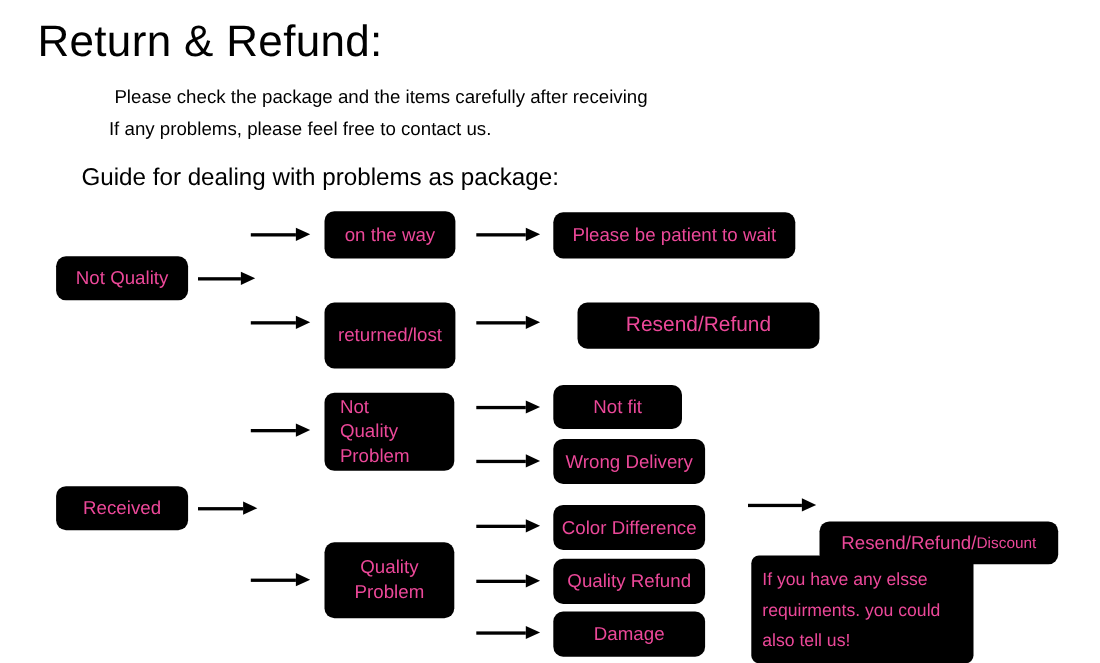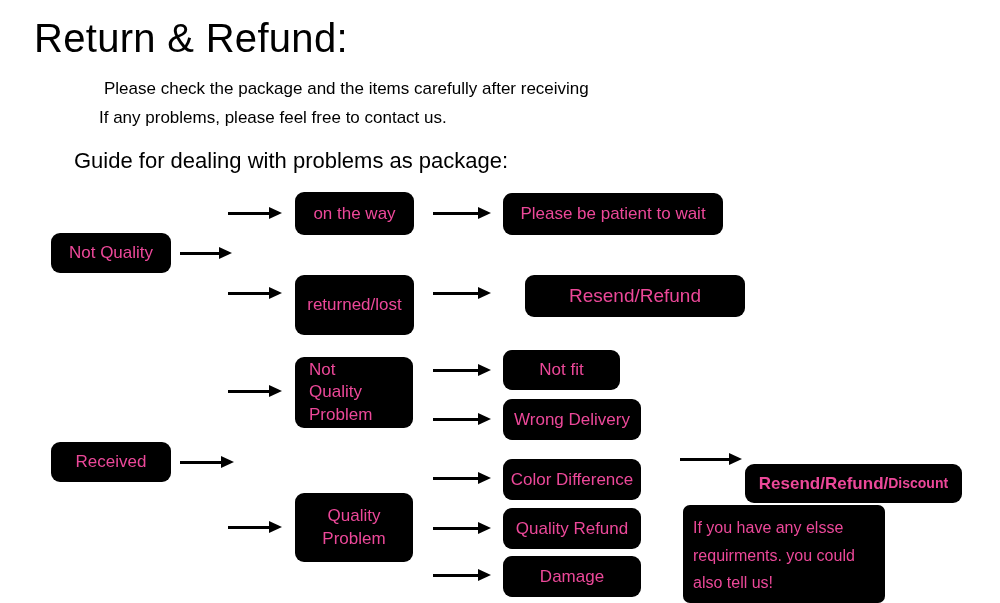--- a/index.html
+++ b/index.html
@@ -206,21 +206,21 @@
   <div class="node" style="left:503px; top:399px; width:138px; height:41px;">Wrong Delivery</div>
   <div class="node" style="left:503px; top:459px; width:138px; height:41px;">Color Difference</div>
   <div class="node" style="left:503px; top:508px; width:138px; height:41px;">Quality Refund</div>
   <div class="node" style="left:503px; top:556px; width:138px; height:41px;">Damage</div>
 
   <div class="arrow" style="left:680px; top:452px; width:62px;">
     <span class="shaft" style="width:49px;"></span>
       <span class="head" style="left:49px;"></span>
   </div>
 
-  <div class="node" style="left:745px; top:464px; width:217px; height:39px;font-weight:bold;">
+  <div class="node" style="left:745px; top:474px; width:217px; height:39px;">
     <span>Resend/Refund/</span>
       <span class="small">Discount</span>
   </div>
 
   <div class="node note" style="left:683px; top:505px; width:202px; height:98px;">
     <div>
       <div>If you have any elsse</div>
       <div>requirments. you could</div>
       <div>also tell us!</div>
     </div>

